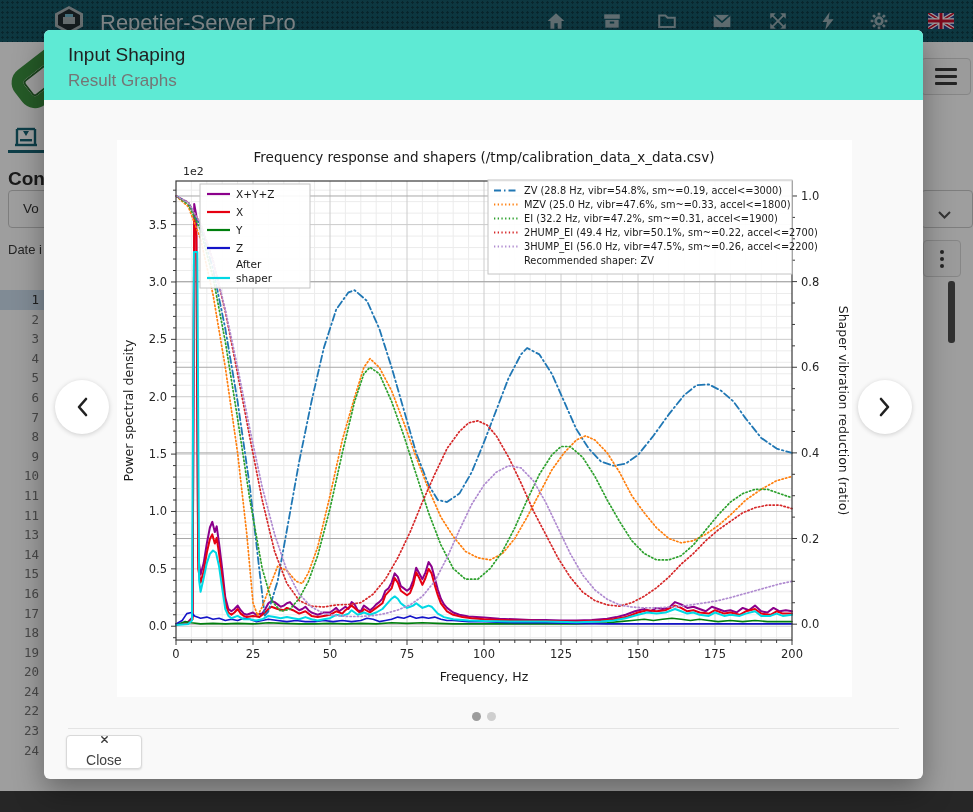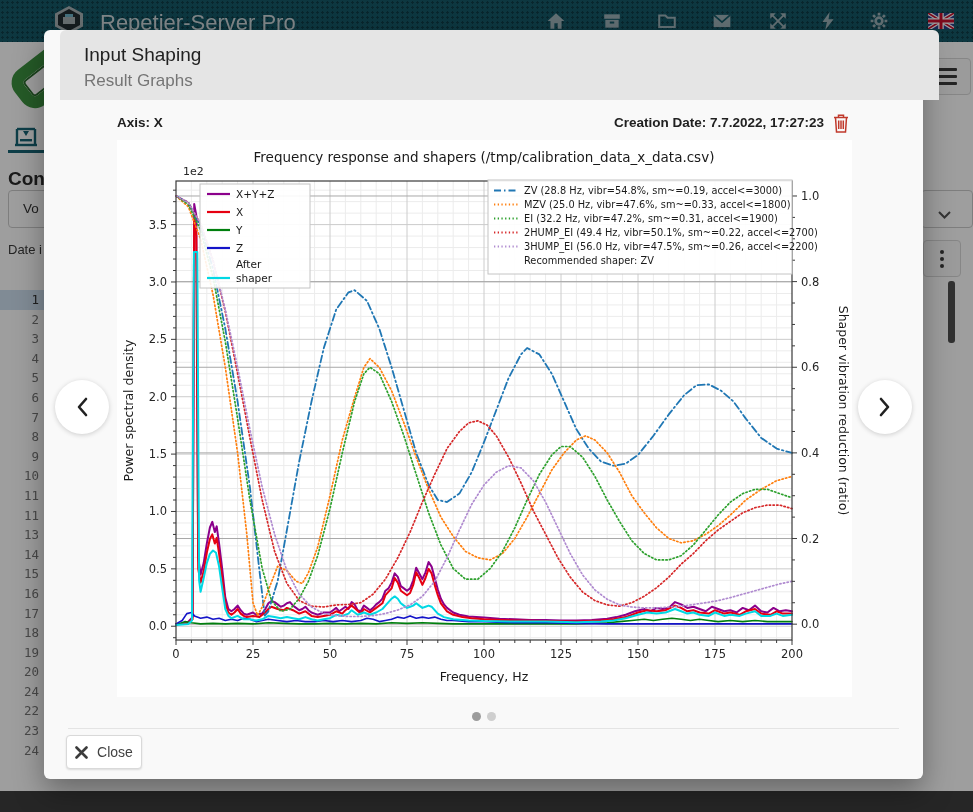--- a/index.html
+++ b/index.html
@@ -29,35 +29,35 @@
   #ham-btn { position:absolute; left:921px; top:58px; width:50px; height:37px; background:#fbfbfb; border:1px solid #d8d8d8; border-radius:4px; }
   .bar { position:absolute; left:13px; width:22px; height:3px; background:#3a3a3a; border-radius:1px; }
   #bg-select { position:absolute; left:921px; top:190px; width:52px; height:38px; background:#fff; border:1px solid #ccc; border-radius:4px; }
   #kebab-btn { position:absolute; left:923px; top:240px; width:38px; height:37px; background:#fbfbfb; border:1px solid #d8d8d8; border-radius:4px; }
   .kdot { position:absolute; left:16px; width:4px; height:4px; border-radius:50%; background:#3a3a3a; }
   #bg-scrollbar { position:absolute; left:948px; top:281px; width:7px; height:62px; background:#4f4f4f; border-radius:3px; }
   
   #overlay { position:absolute; inset:0; background:rgba(0,0,0,0.38); z-index:50; }
   #modal { position:absolute; left:44px; top:30px; width:879px; height:749px; background:#f9f9f9;
            border-radius:6px; box-shadow:0 12px 30px rgba(0,0,0,.35); z-index:100; }
-  #modal-header { position:absolute; left:16px; top:0; width:100%; height:70px; background:#e5e5e5; border-radius:6px 6px 0 0; }
+  #modal-header { position:absolute; left:0; top:0; width:100%; height:70px; background:#5eead4; border-radius:6px 6px 0 0; }
   #modal-title { position:absolute; left:24px; top:14px; font-size:19px; font-weight:500; color:#212121; }
   #modal-subtitle { position:absolute; left:24px; top:41px; font-size:17px; color:#757575; }
   #axis-row { position:absolute; left:73px; top:83px; width:735px; height:22px; }
   #axis-label { position:absolute; left:0; top:2px; font-size:13.5px; font-weight:bold; color:#212121; }
   #creation-date { position:absolute; right:28px; top:2px; font-size:13.5px; font-weight:bold; color:#212121; }
   #trash-btn { position:absolute; right:0; top:0; width:20px; height:22px; cursor:pointer; }
   #chart-box { position:absolute; left:73px; top:110px; width:735px; height:557px; background:#fff; }
   #dots { position:absolute; left:0; top:677px; width:100%; text-align:center; }
   .dot { display:inline-block; width:9px; height:9px; border-radius:50%; margin:0 3px; background:#cfcfcf; }
   .dot.active { background:#9c9c9c; }
   #footer-divider { position:absolute; left:24px; right:24px; top:698px; height:1px; background:#e4e4e4; }
   #close-btn { position:absolute; left:22px; top:705px; width:76px; height:34px; background:#fff; border:1px solid #d9d9d9;
                border-radius:4px; box-shadow:0 1px 2px rgba(0,0,0,.12); font-size:14px; color:#424242;
-               display:flex; align-items:center; justify-content:center; gap:9px; cursor:pointer; }
+               display:flex; align-items:center; justify-content:center; gap:9px; cursor:pointer;flex-direction:column; }
   .nav-circle { position:absolute; top:350px; width:54px; height:54px; border-radius:50%; background:#fff;
                 box-shadow:0 1px 5px rgba(0,0,0,.18); display:flex; align-items:center; justify-content:center; cursor:pointer; }
   #prev-circle { left:11px; }
   #next-circle { left:814px; }
 </style>
 </head>
 <body>
 
 <div id="page">
 
@@ -198,34 +198,20 @@
 </div>
 
 <div id="overlay"></div>
 
 <div id="modal">
   <div id="modal-header">
     <div id="modal-title">Input Shaping</div>
     <div id="modal-subtitle">Result Graphs</div>
   </div>
 
-  <div id="axis-row">
-    <span id="axis-label">Axis: X</span>
-    <span id="creation-date">Creation Date: 7.7.2022, 17:27:23</span>
-    <span id="trash-btn">
-      <svg width="18" height="21" viewBox="0 0 18 21">
-        <g stroke="#c0392b" stroke-width="1.5" fill="none">
-          <path d="M2 4.5 H16"></path>
-            <path d="M6.5 4 V2.2 H11.5 V4"></path>
-          <path d="M3.5 4.5 L4.5 19 H13.5 L14.5 4.5"></path>
-          <path d="M6.7 7.5 V16 M9 7.5 V16 M11.3 7.5 V16"></path>
-        </g>
-      </svg>
-    </span>
-  </div>
 
   <div id="chart-box"><svg width="735" height="557" viewBox="0 0 735 557" font-family="&quot;DejaVu Sans&quot;, sans-serif">
         <rect x="59" y="41" width="616" height="459" fill="#ffffff"></rect>
         <g stroke="#ececec" stroke-width="1">
           <line x1="74.4" y1="41" x2="74.4" y2="500"></line>
           <line x1="89.8" y1="41" x2="89.8" y2="500"></line>
           <line x1="105.19999999999999" y1="41" x2="105.19999999999999" y2="500"></line>
           <line x1="120.6" y1="41" x2="120.6" y2="500"></line>
           <line x1="151.39999999999998" y1="41" x2="151.39999999999998" y2="500"></line>
           <line x1="166.8" y1="41" x2="166.8" y2="500"></line>

